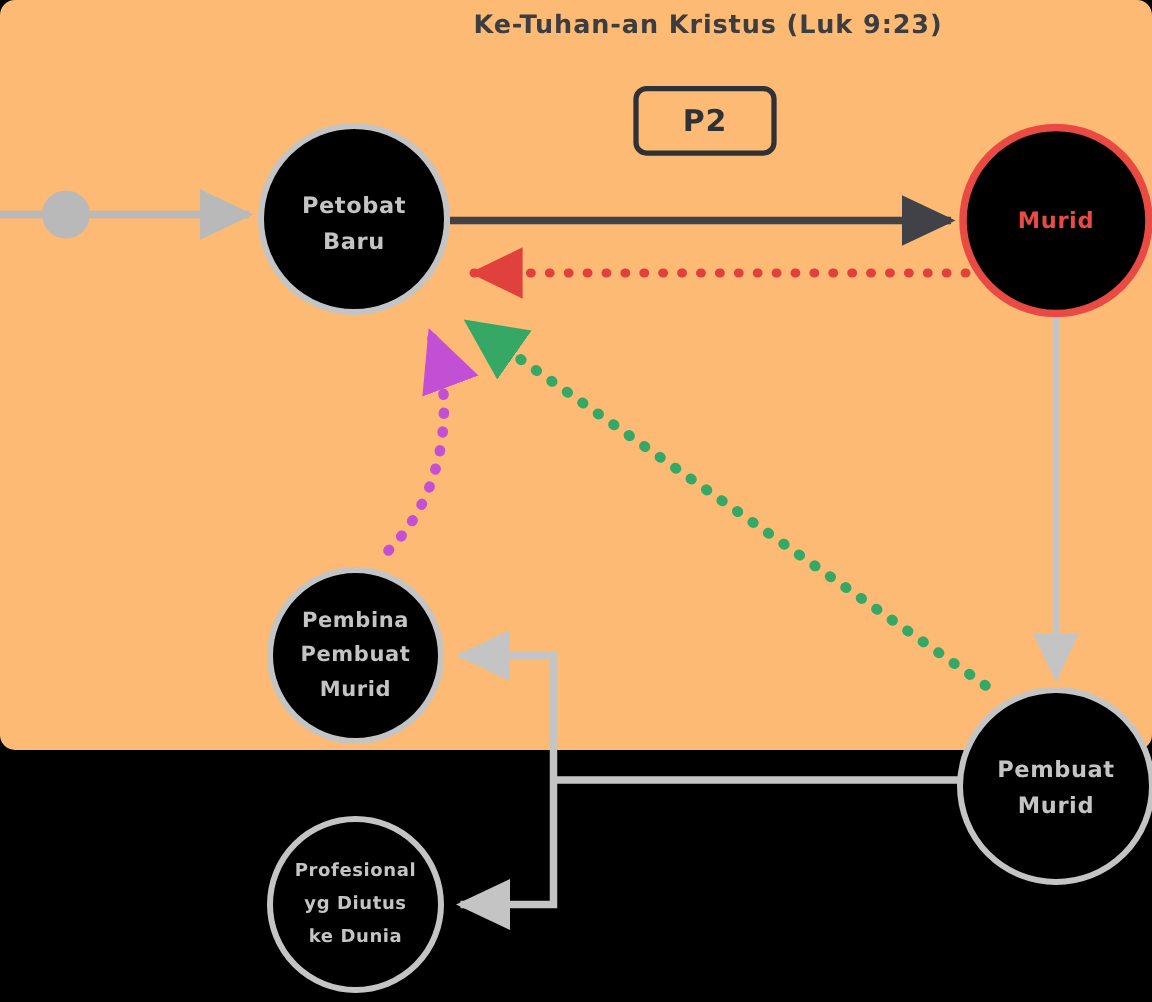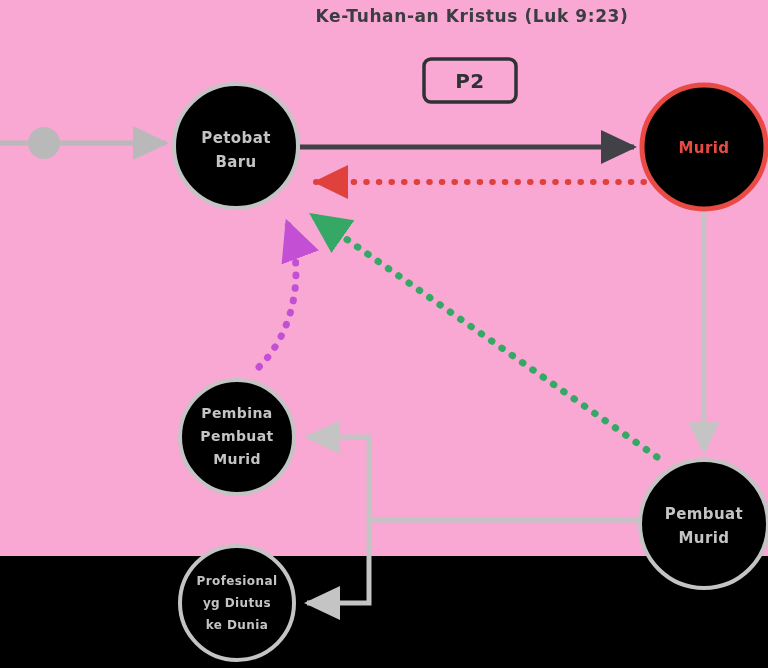--- a/index.html
+++ b/index.html
@@ -9,22 +9,23 @@
   }
   body {
     width: 768px;
     height: 668px;
     overflow: hidden;
     font-family: "DejaVu Sans", "Liberation Sans", sans-serif;
   }
   #stage {
     position: relative;
     width: 768px;
-    height: 556px;
-    background: #f9a8d4;
+    height: 500px;
+    background: #fdba74;
+    border-radius: 10px;
   }
   #diagram-svg {
     position: absolute;
     left: 0;
     top: 0;
     width: 768px;
     height: 668px;
     display: block;
   }
   .node-label {

